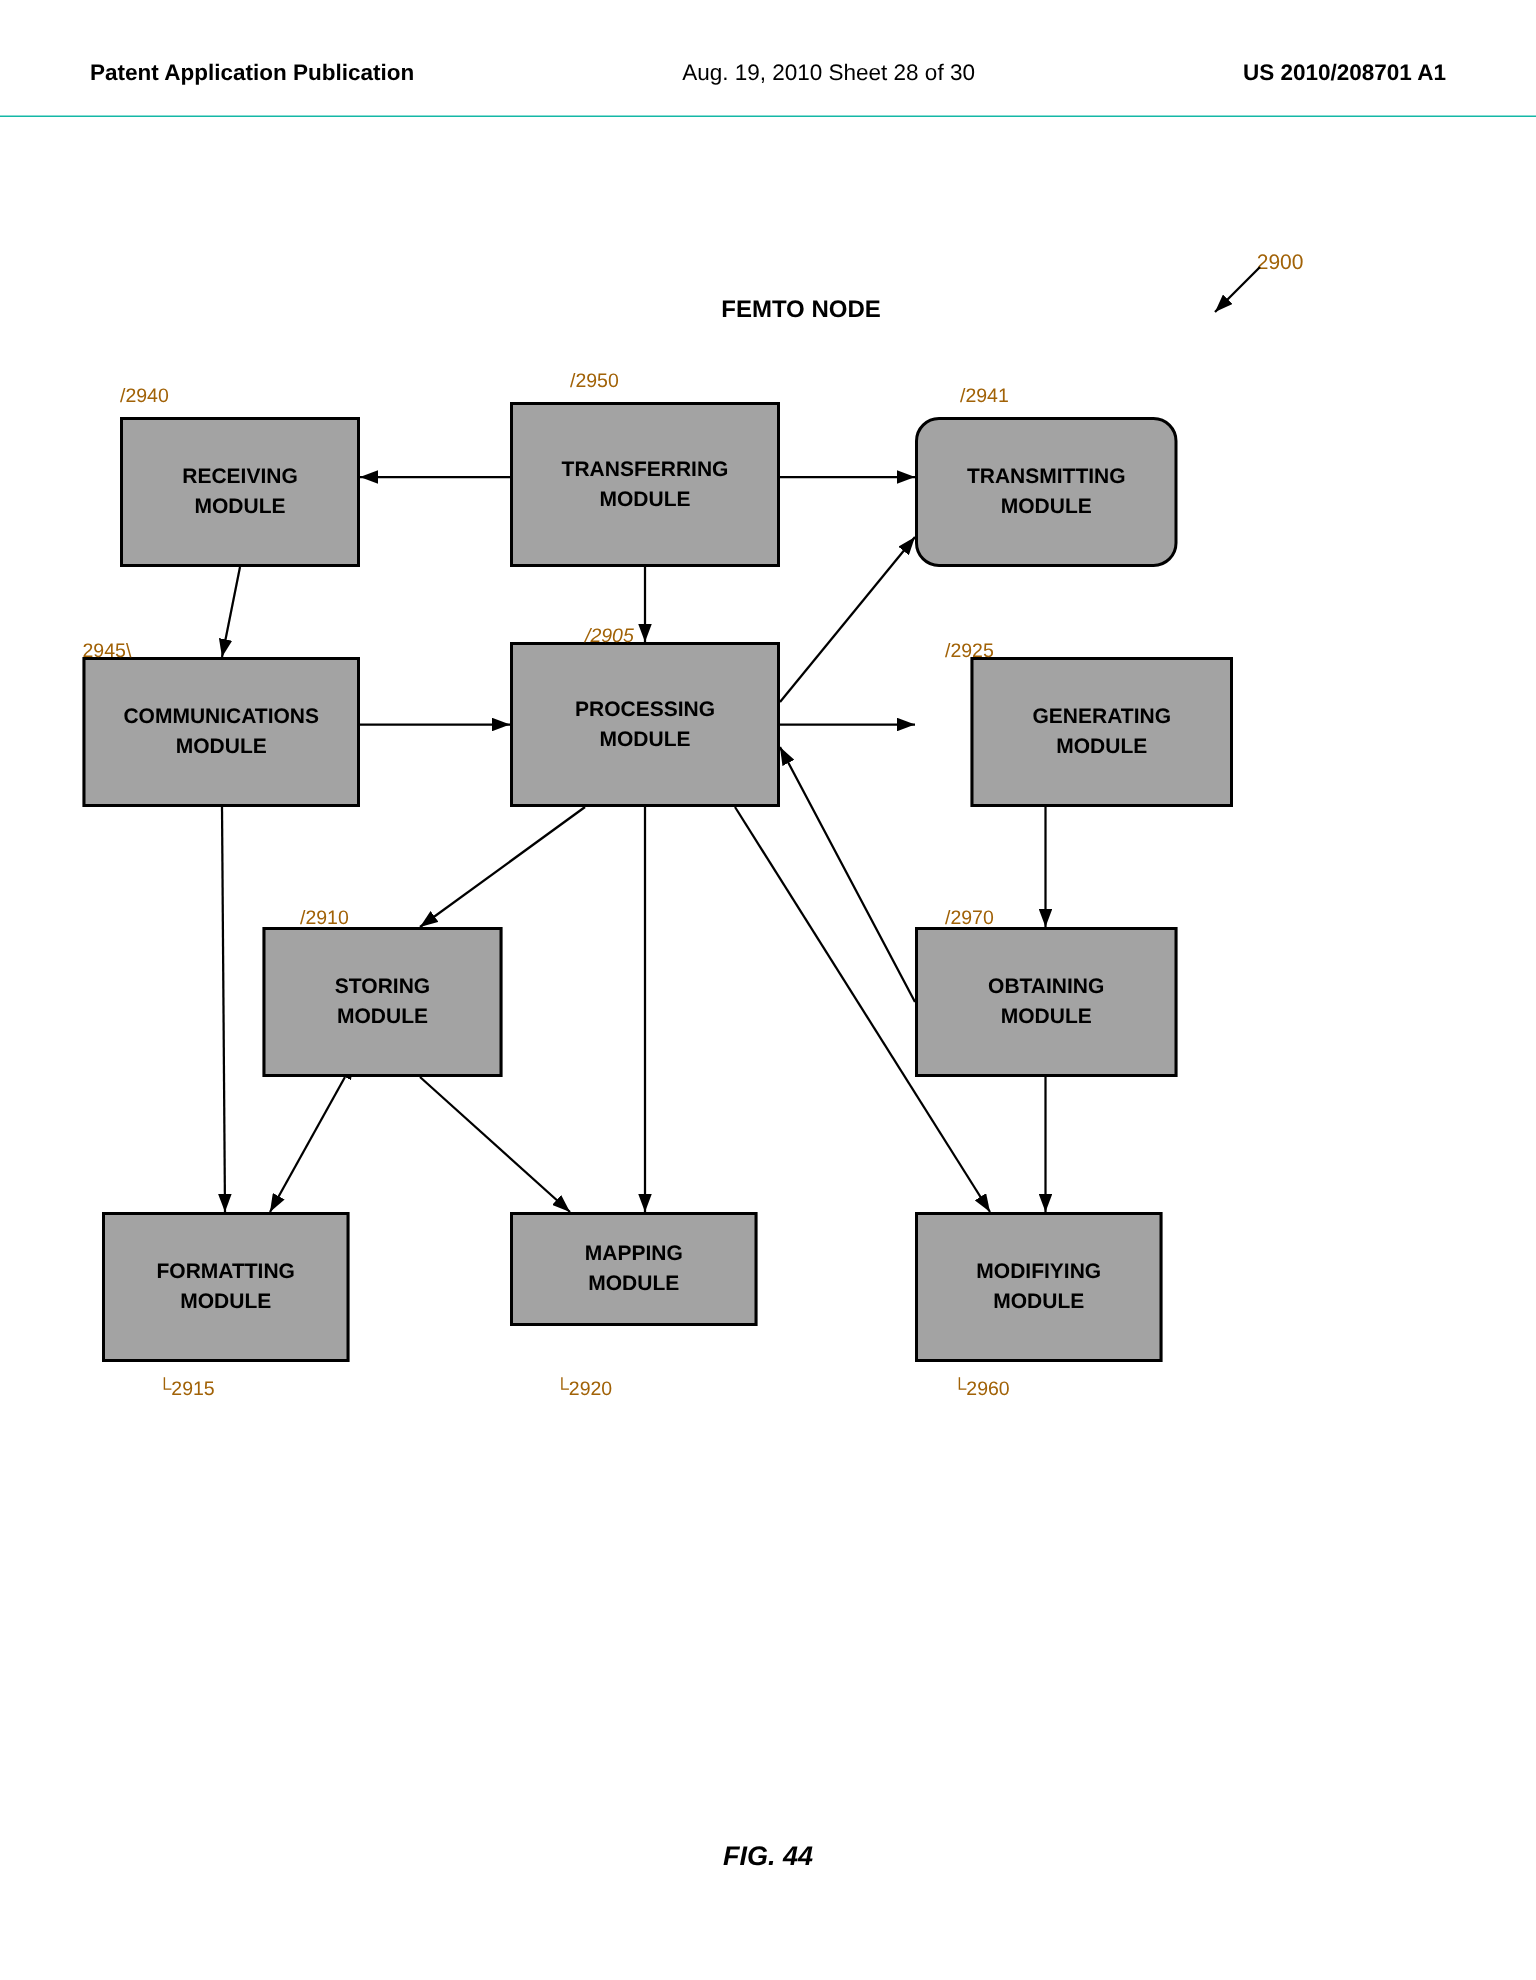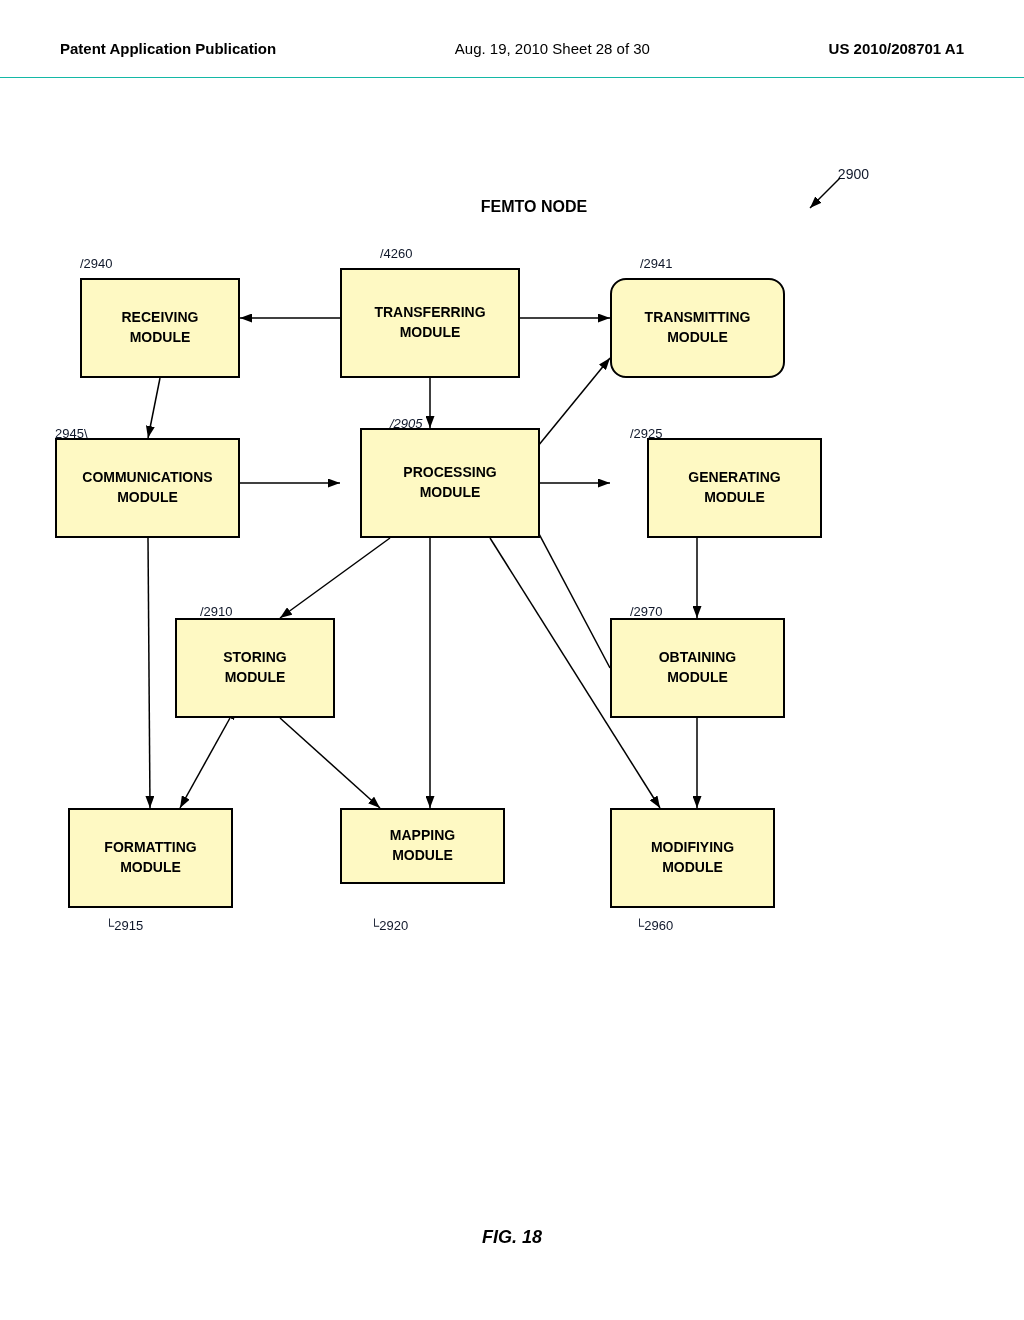--- a/index.html
+++ b/index.html
@@ -45,27 +45,27 @@
     .module-box {
       position: absolute;
       border: 2px solid #000;
       display: flex;
       align-items: center;
       justify-content: center;
       text-align: center;
       font-size: 14px;
       font-weight: bold;
       line-height: 1.4;
-      background: #fef9c3;
+      background: #a3a3a3;
     }
 
     .label-ref {
       position: absolute;
       font-size: 13px;
-      color: #0f172a;
+      color: #a16207;
     }
 
     .diagram-title {
       position: absolute;
       font-size: 16px;
       font-weight: bold;
       text-align: center;
     }
 
     .fig-label {
@@ -143,44 +143,44 @@
 
     <line x1="148" y1="460" x2="150" y2="730" stroke="#000" stroke-width="1.5" marker-end="url(#arrowhead)"></line>
 
     <line x1="490" y1="460" x2="660" y2="730" stroke="#000" stroke-width="1.5" marker-end="url(#arrowhead)"></line>
   </svg>
 
   <div class="module-box" style="left:80px; top:200px; width:160px; height:100px;">RECEIVING<br>MODULE</div>
   <div class="label-ref" style="left:80px; top:178px;">/2940</div>
 
   <div class="module-box" style="left:340px; top:190px; width:180px; height:110px;">TRANSFERRING<br>MODULE</div>
-  <div class="label-ref" style="left:380px; top:168px;">/4260</div>
+  <div class="label-ref" style="left:380px; top:168px;">/2950</div>
 
   <div class="module-box" style="left:610px; top:200px; width:175px; height:100px;border-radius:16px;">TRANSMITTING<br>MODULE</div>
   <div class="label-ref" style="left:640px; top:178px;">/2941</div>
 
   <div class="module-box" style="left:55px; top:360px; width:185px; height:100px;">COMMUNICATIONS<br>MODULE</div>
   <div class="label-ref" style="left:55px; top:348px;">2945\</div>
 
-  <div class="module-box" style="left:340px; top:350px; width:180px; height:110px;margin-left:20px;">PROCESSING<br>MODULE</div>
+  <div class="module-box" style="left:340px; top:350px; width:180px; height:110px;">PROCESSING<br>MODULE</div>
   <div class="label-ref" style="left:390px; top:338px;font-style:italic;">/2905</div>
 
   <div class="module-box" style="left:610px; top:360px; width:175px; height:100px;margin-left:37px;">GENERATING<br>MODULE</div>
   <div class="label-ref" style="left:630px; top:348px;">/2925</div>
 
   <div class="module-box" style="left:175px; top:540px; width:160px; height:100px;">STORING<br>MODULE</div>
   <div class="label-ref" style="left:200px; top:526px;">/2910</div>
 
   <div class="module-box" style="left:610px; top:540px; width:175px; height:100px;">OBTAINING<br>MODULE</div>
   <div class="label-ref" style="left:630px; top:526px;">/2970</div>
 
   <div class="module-box" style="left:68px; top:730px; width:165px; height:100px;">FORMATTING<br>MODULE</div>
   <div class="label-ref" style="left:105px; top:840px;">└2915</div>
 
   <div class="module-box" style="left:340px; top:730px; width:165px; height:76px;">MAPPING<br>MODULE</div>
   <div class="label-ref" style="left:370px; top:840px;">└2920</div>
 
   <div class="module-box" style="left:610px; top:730px; width:165px; height:100px;">MODIFIYING<br>MODULE</div>
   <div class="label-ref" style="left:635px; top:840px;">└2960</div>
 
-  <div class="fig-label" style="bottom: 30px; left: 0; right: 0;">FIG. 18</div>
+  <div class="fig-label" style="bottom: 30px; left: 0; right: 0;">FIG. 44</div>
 
 </div>
 
 </body></html>

